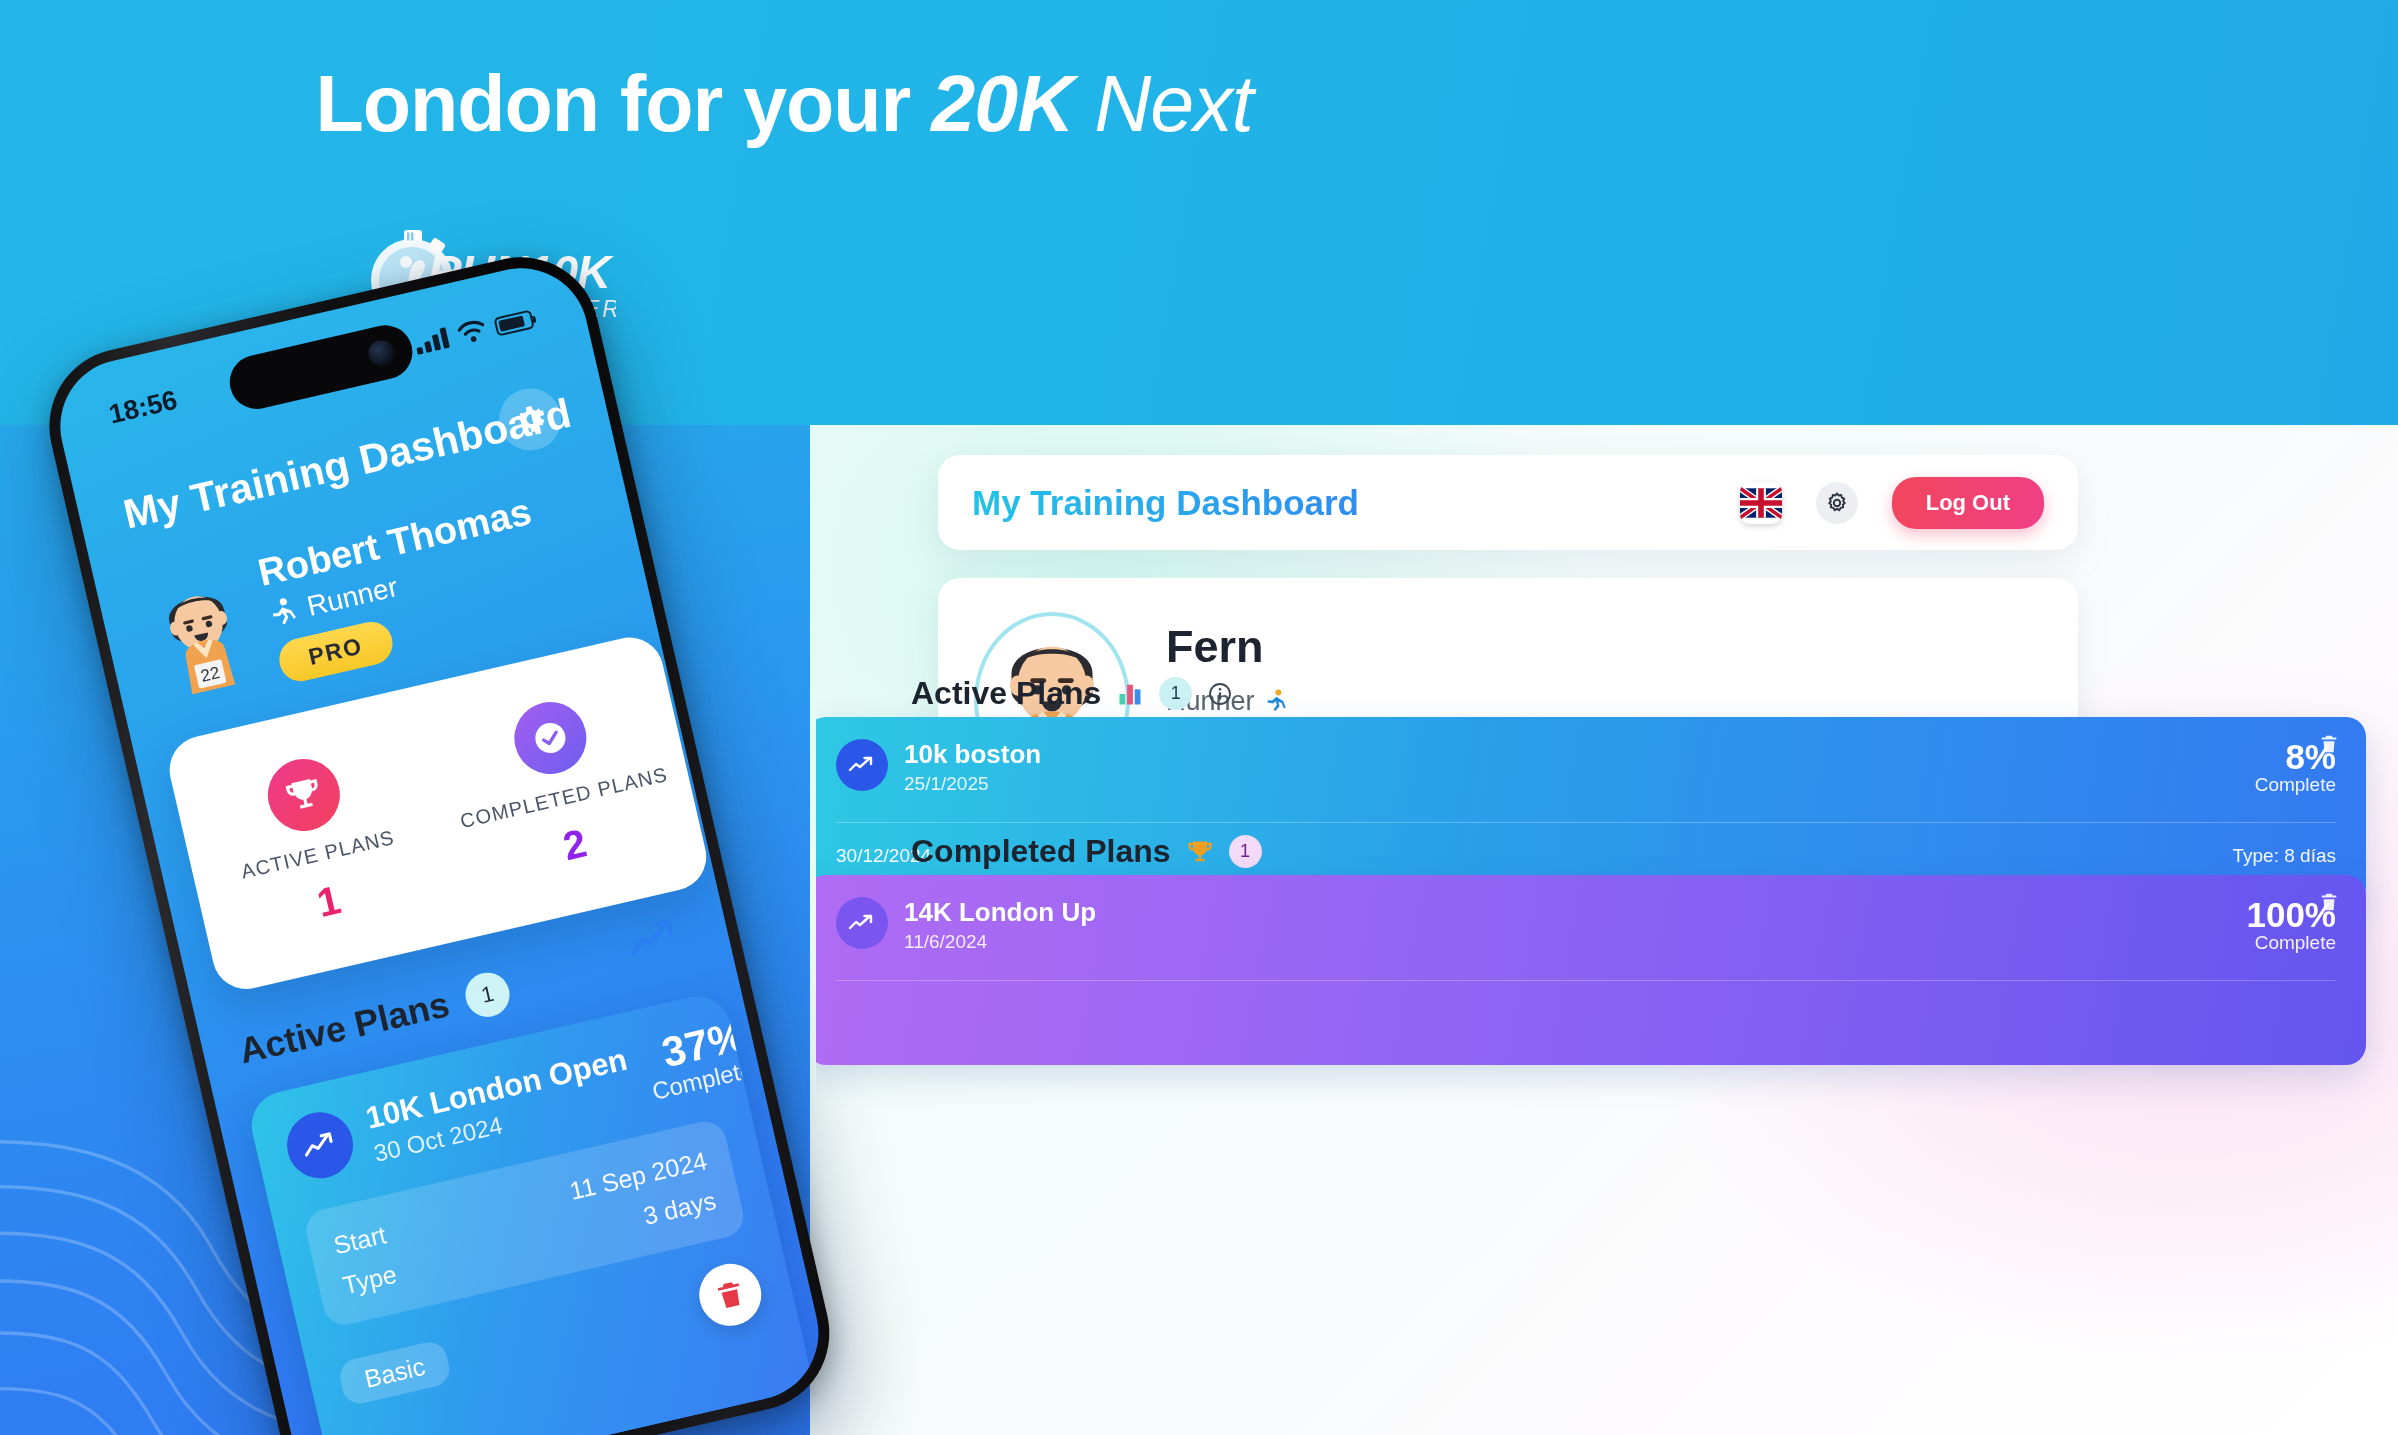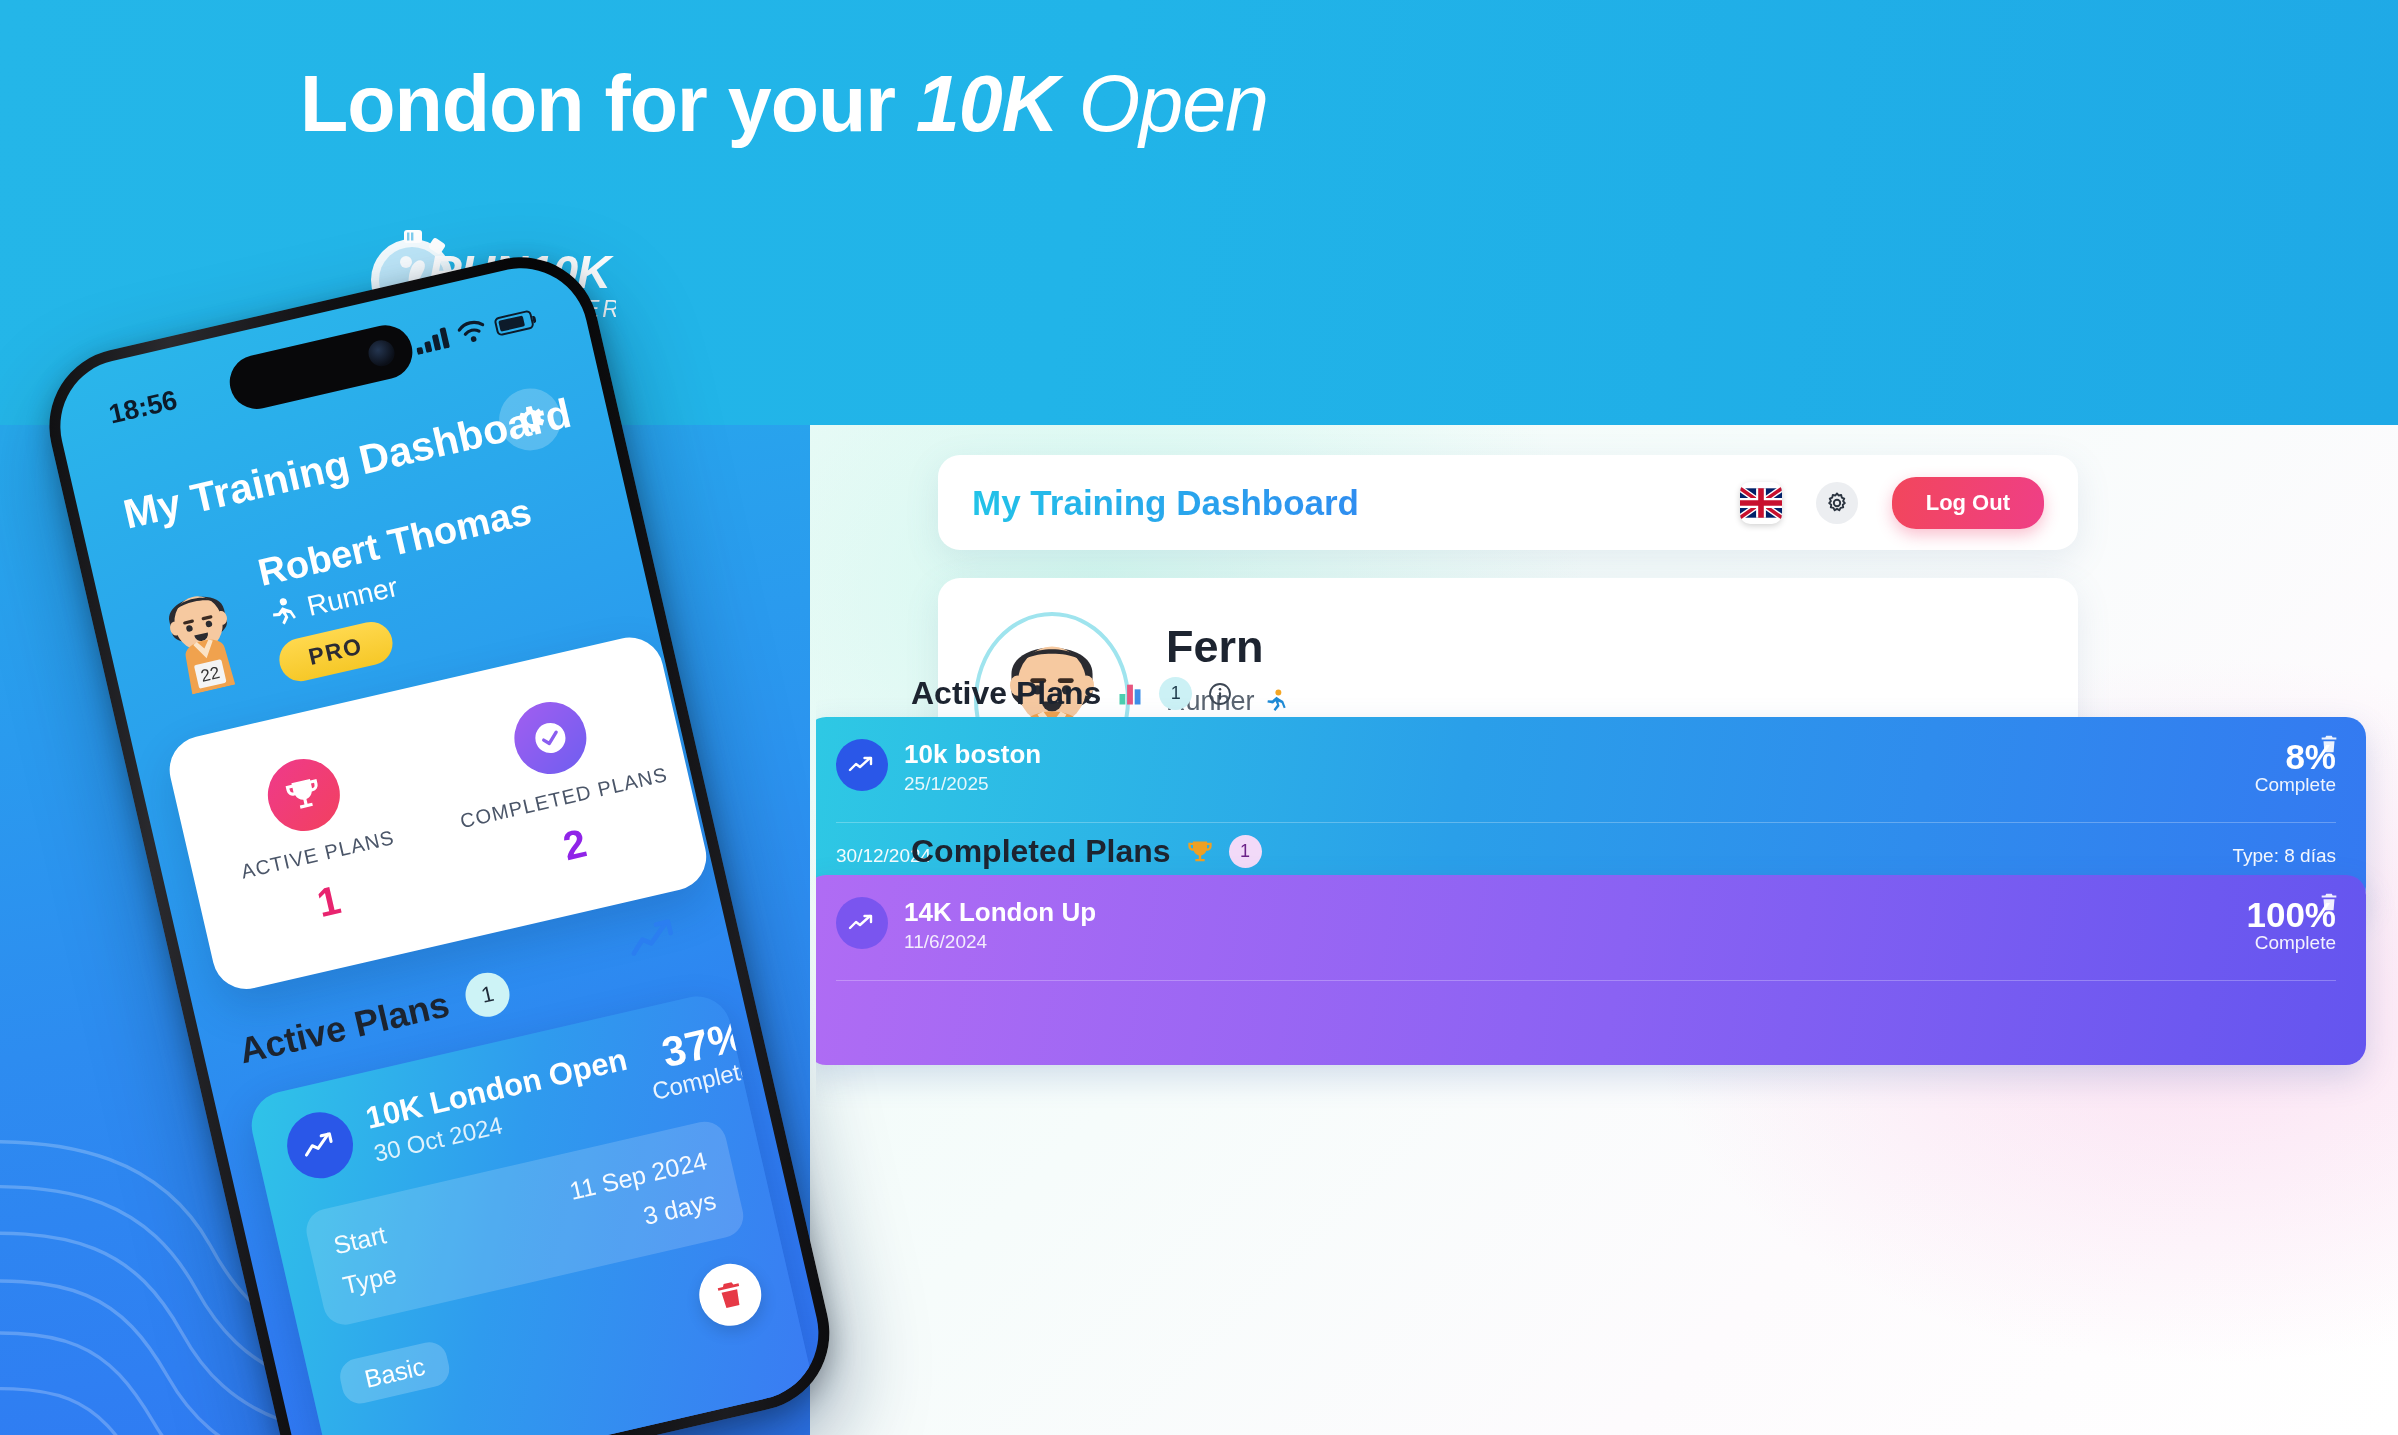--- a/index.html
+++ b/index.html
@@ -274,21 +274,21 @@
       <path d="M-30 300 C 120 285, 205 320, 250 400 C 296 486, 360 520, 520 512 C 600 508, 640 520, 660 545"></path>
       <path d="M-30 345 C 120 330, 190 362, 236 444 C 282 528, 352 560, 512 552 C 592 548, 634 562, 656 588"></path>
       <path d="M-30 392 C 118 377, 176 406, 222 488 C 268 572, 344 600, 504 594 C 584 590, 628 604, 650 630"></path>
       <path d="M-30 440 C 116 425, 162 452, 208 532 C 254 614, 336 642, 496 636"></path>
       <path d="M-30 492 C 110 478, 148 500, 194 578 C 238 654, 326 682, 486 676"></path>
       <path d="M-30 548 C 104 534, 136 552, 180 626"></path>
     </g>
   </svg>
 
   <div class="headline">
-    <span>London for your </span><span class="k">10K</span><span class="race"> Open</span>
+    <span>London for your </span><span class="k">20K</span><span class="race"> Next</span>
   </div>
 
   <svg class="logo" viewBox="0 0 250 108">
     <g>
       <circle cx="46" cy="62" r="41" fill="#ffffff" opacity=".95"></circle>
       <circle cx="46" cy="62" r="33" fill="#8fd6f2" opacity=".55"></circle>
       <rect x="38" y="12" width="18" height="13" rx="3" fill="#ffffff"></rect>
       <rect x="41" y="14.5" width="2.4" height="8" fill="#7fcdee"></rect>
       <rect x="45" y="14.5" width="2.4" height="8" fill="#7fcdee"></rect>
       <rect x="64" y="22" width="14" height="12" rx="3" fill="#ffffff" transform="rotate(34 71 28)"></rect>

